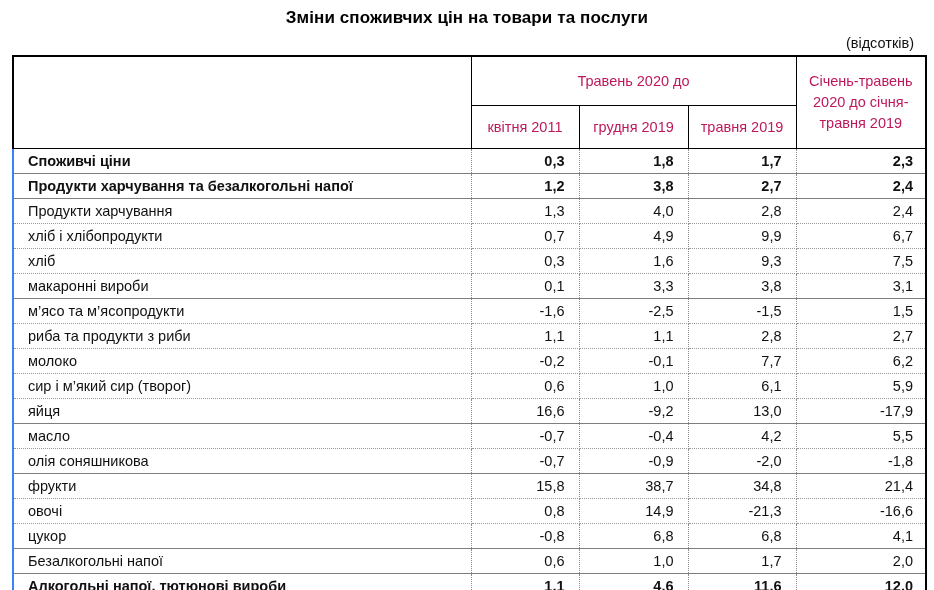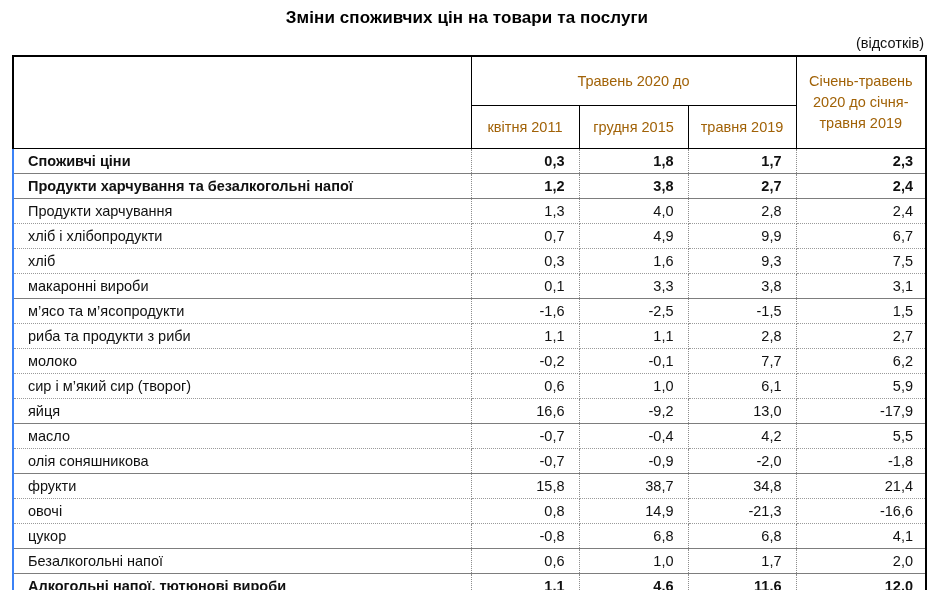--- a/index.html
+++ b/index.html
@@ -35,21 +35,21 @@
     padding-bottom: 0px;
     line-height: 22px;
     white-space: nowrap;
   }
 
   
   .units-line {
     text-align: right;
     font-size: 14.5px;
     color: #111111;
-    padding-right: 10px;
+    padding-right: 20px;
     padding-top: 5px;
     padding-bottom: 3px;
     line-height: 18px;
   }
 
   
   .table-wrap {
     position: relative;
     margin: 0 9px 0 12px;
   }
@@ -65,21 +65,21 @@
   col.c-name  { width: 458px; }
   col.c-v1    { width: 108px; }
   col.c-v2    { width: 109px; }
   col.c-v3    { width: 108px; }
   col.c-v4    { width: 130px; }
 
   
   thead th {
     font-weight: normal;
     font-size: 14.5px;
-    color: #a16207;
+    color: #be185d;
     text-align: center;
     vertical-align: middle;
     padding: 0;
     line-height: 19px;
   }
   th.hd-blank {
     border-top: 2px solid #000000;
     border-left: 2px solid #000000;
     border-right: 1.5px solid #000000;
     border-bottom: 1.5px solid #000000;
@@ -170,21 +170,21 @@
         <col class="c-v4">
       </colgroup>
       <thead>
         <tr>
           <th class="hd-blank" rowspan="2"></th>
           <th class="hd-group" colspan="3">Травень 2020 до</th>
           <th class="hd-right" rowspan="2">Січень-травень 2020 до січня-травня 2019</th>
         </tr>
         <tr>
           <th class="hd-sub">квітня 2011</th>
-          <th class="hd-sub">грудня 2015</th>
+          <th class="hd-sub">грудня 2019</th>
           <th class="hd-sub last-sub">травня 2019</th>
         </tr>
       </thead>
       <tbody id="cpi-body">
           <tr class="bold sep-solid">
             <td class="name lvl0">Споживчі ціни</td>
             <td class="val">0,3</td>
             <td class="val">1,8</td>
             <td class="val">1,7</td>
             <td class="val v4">2,3</td>

